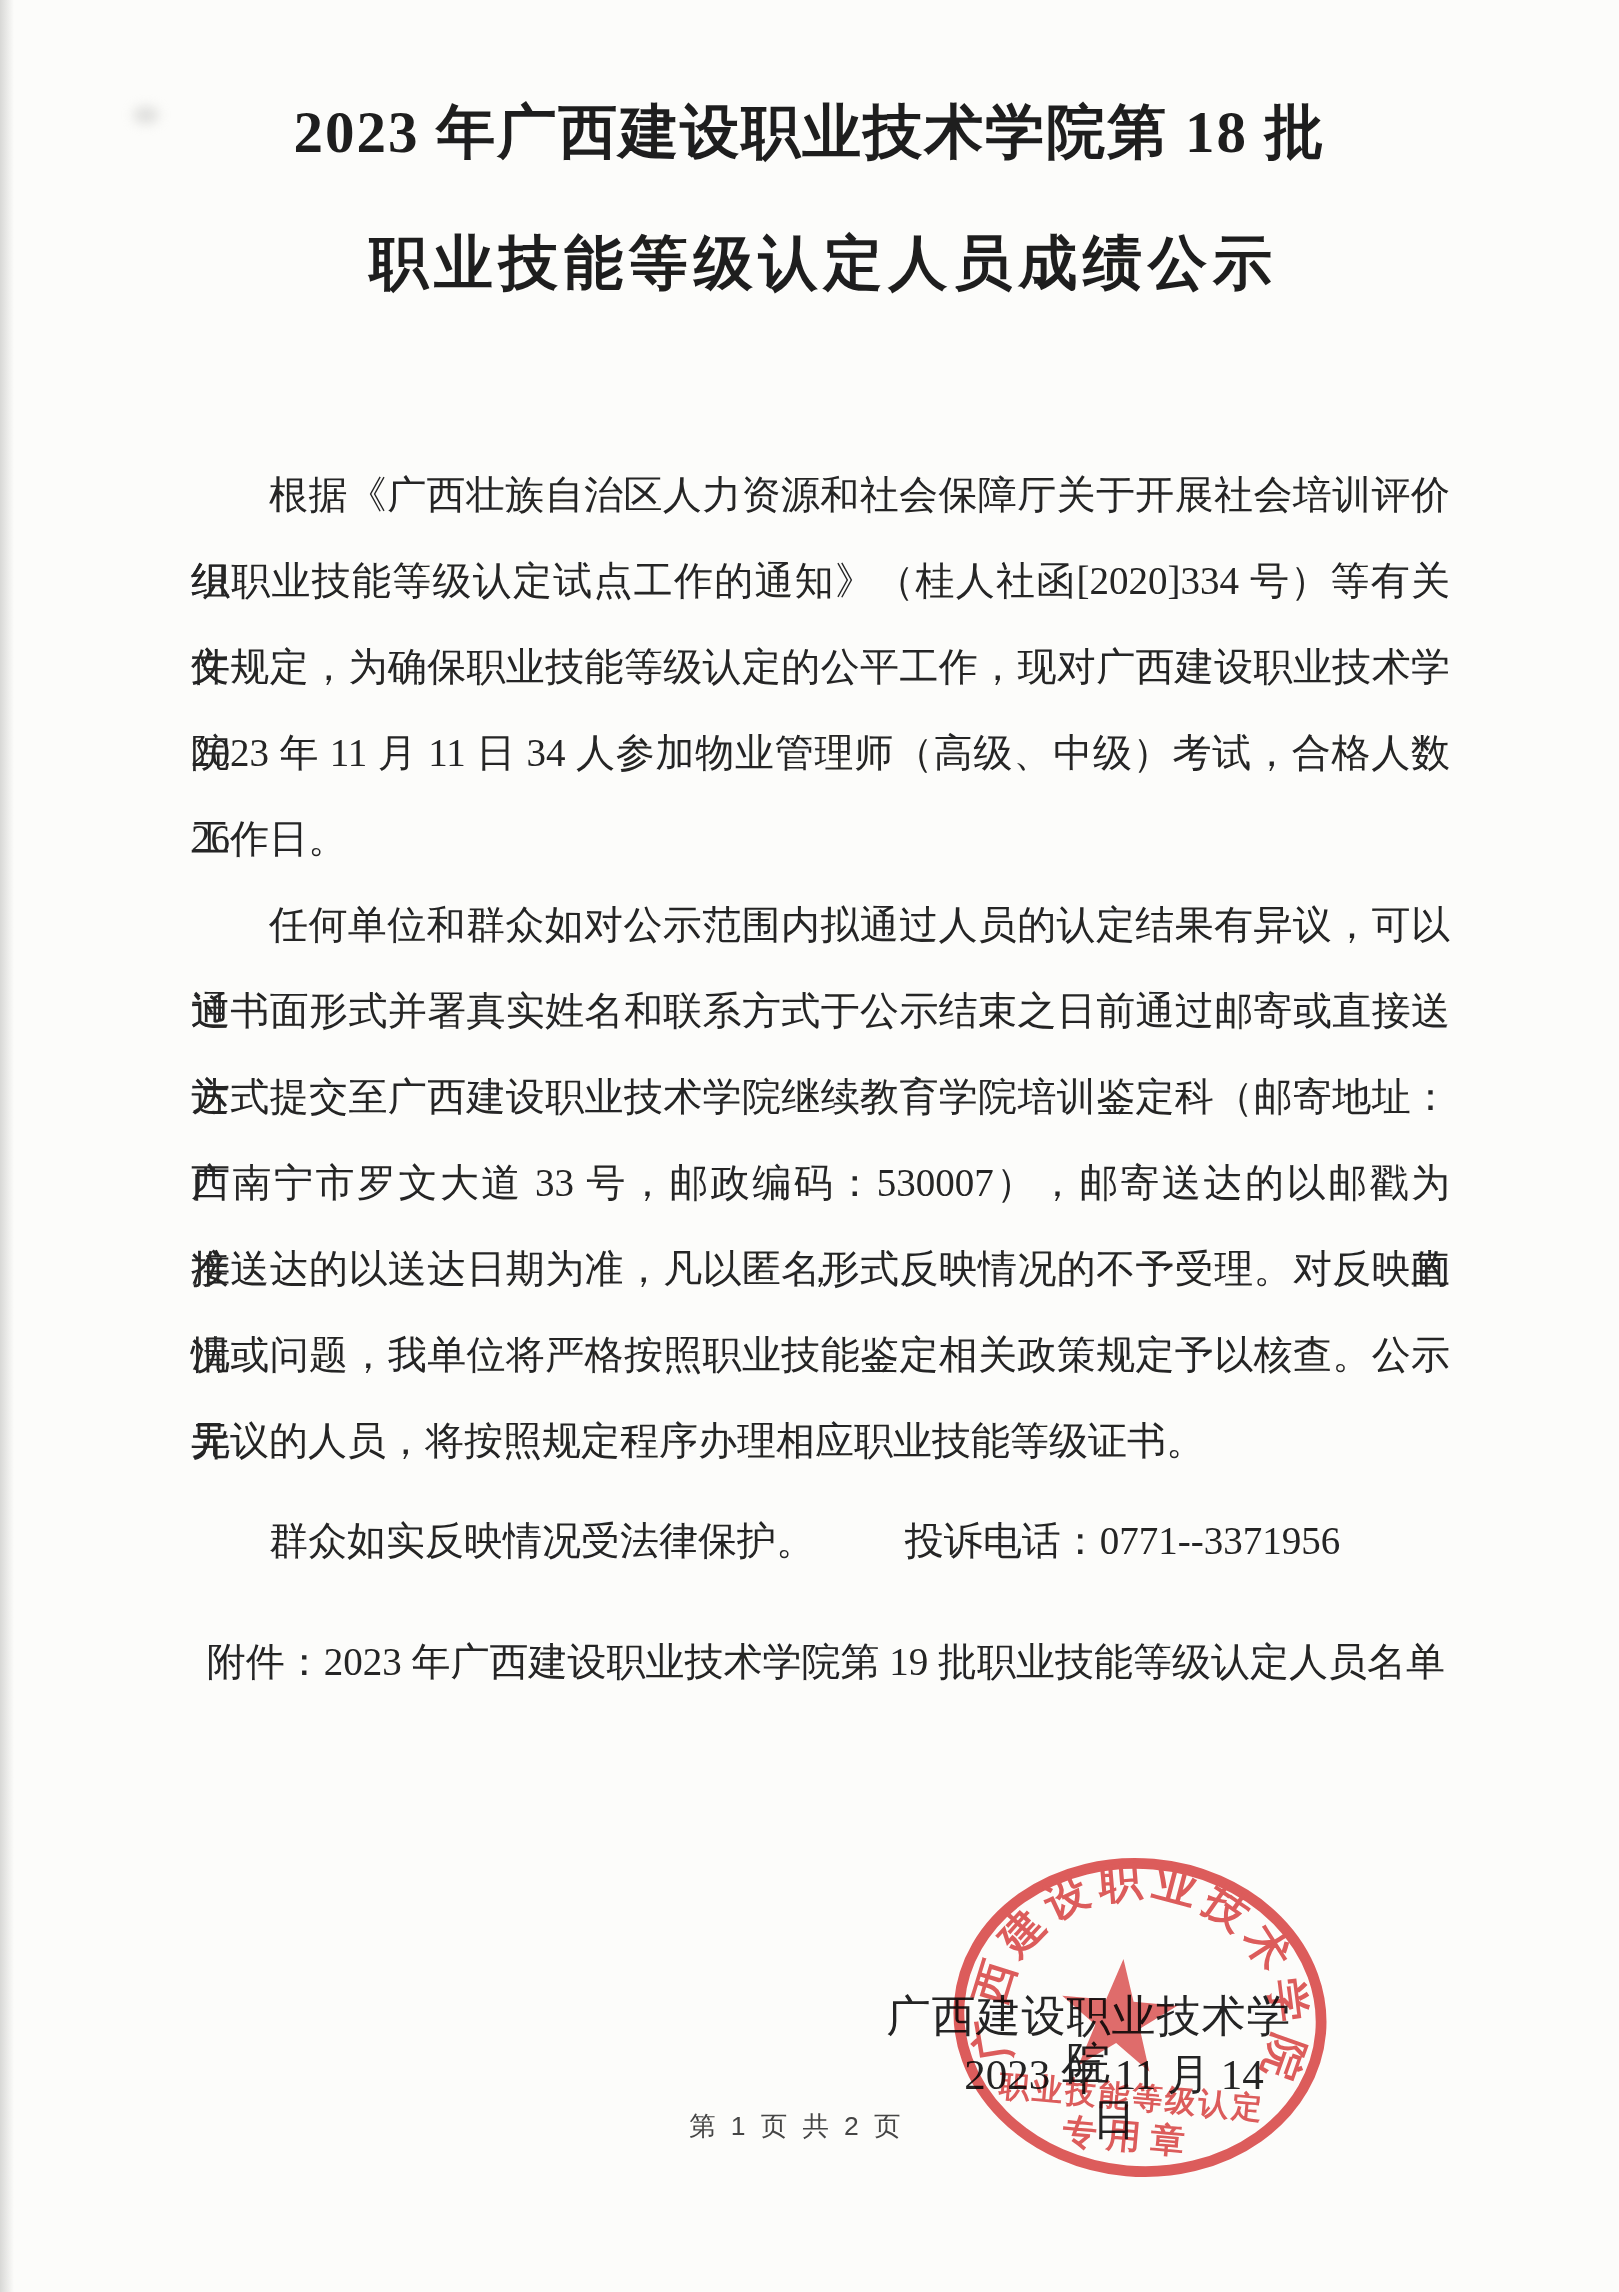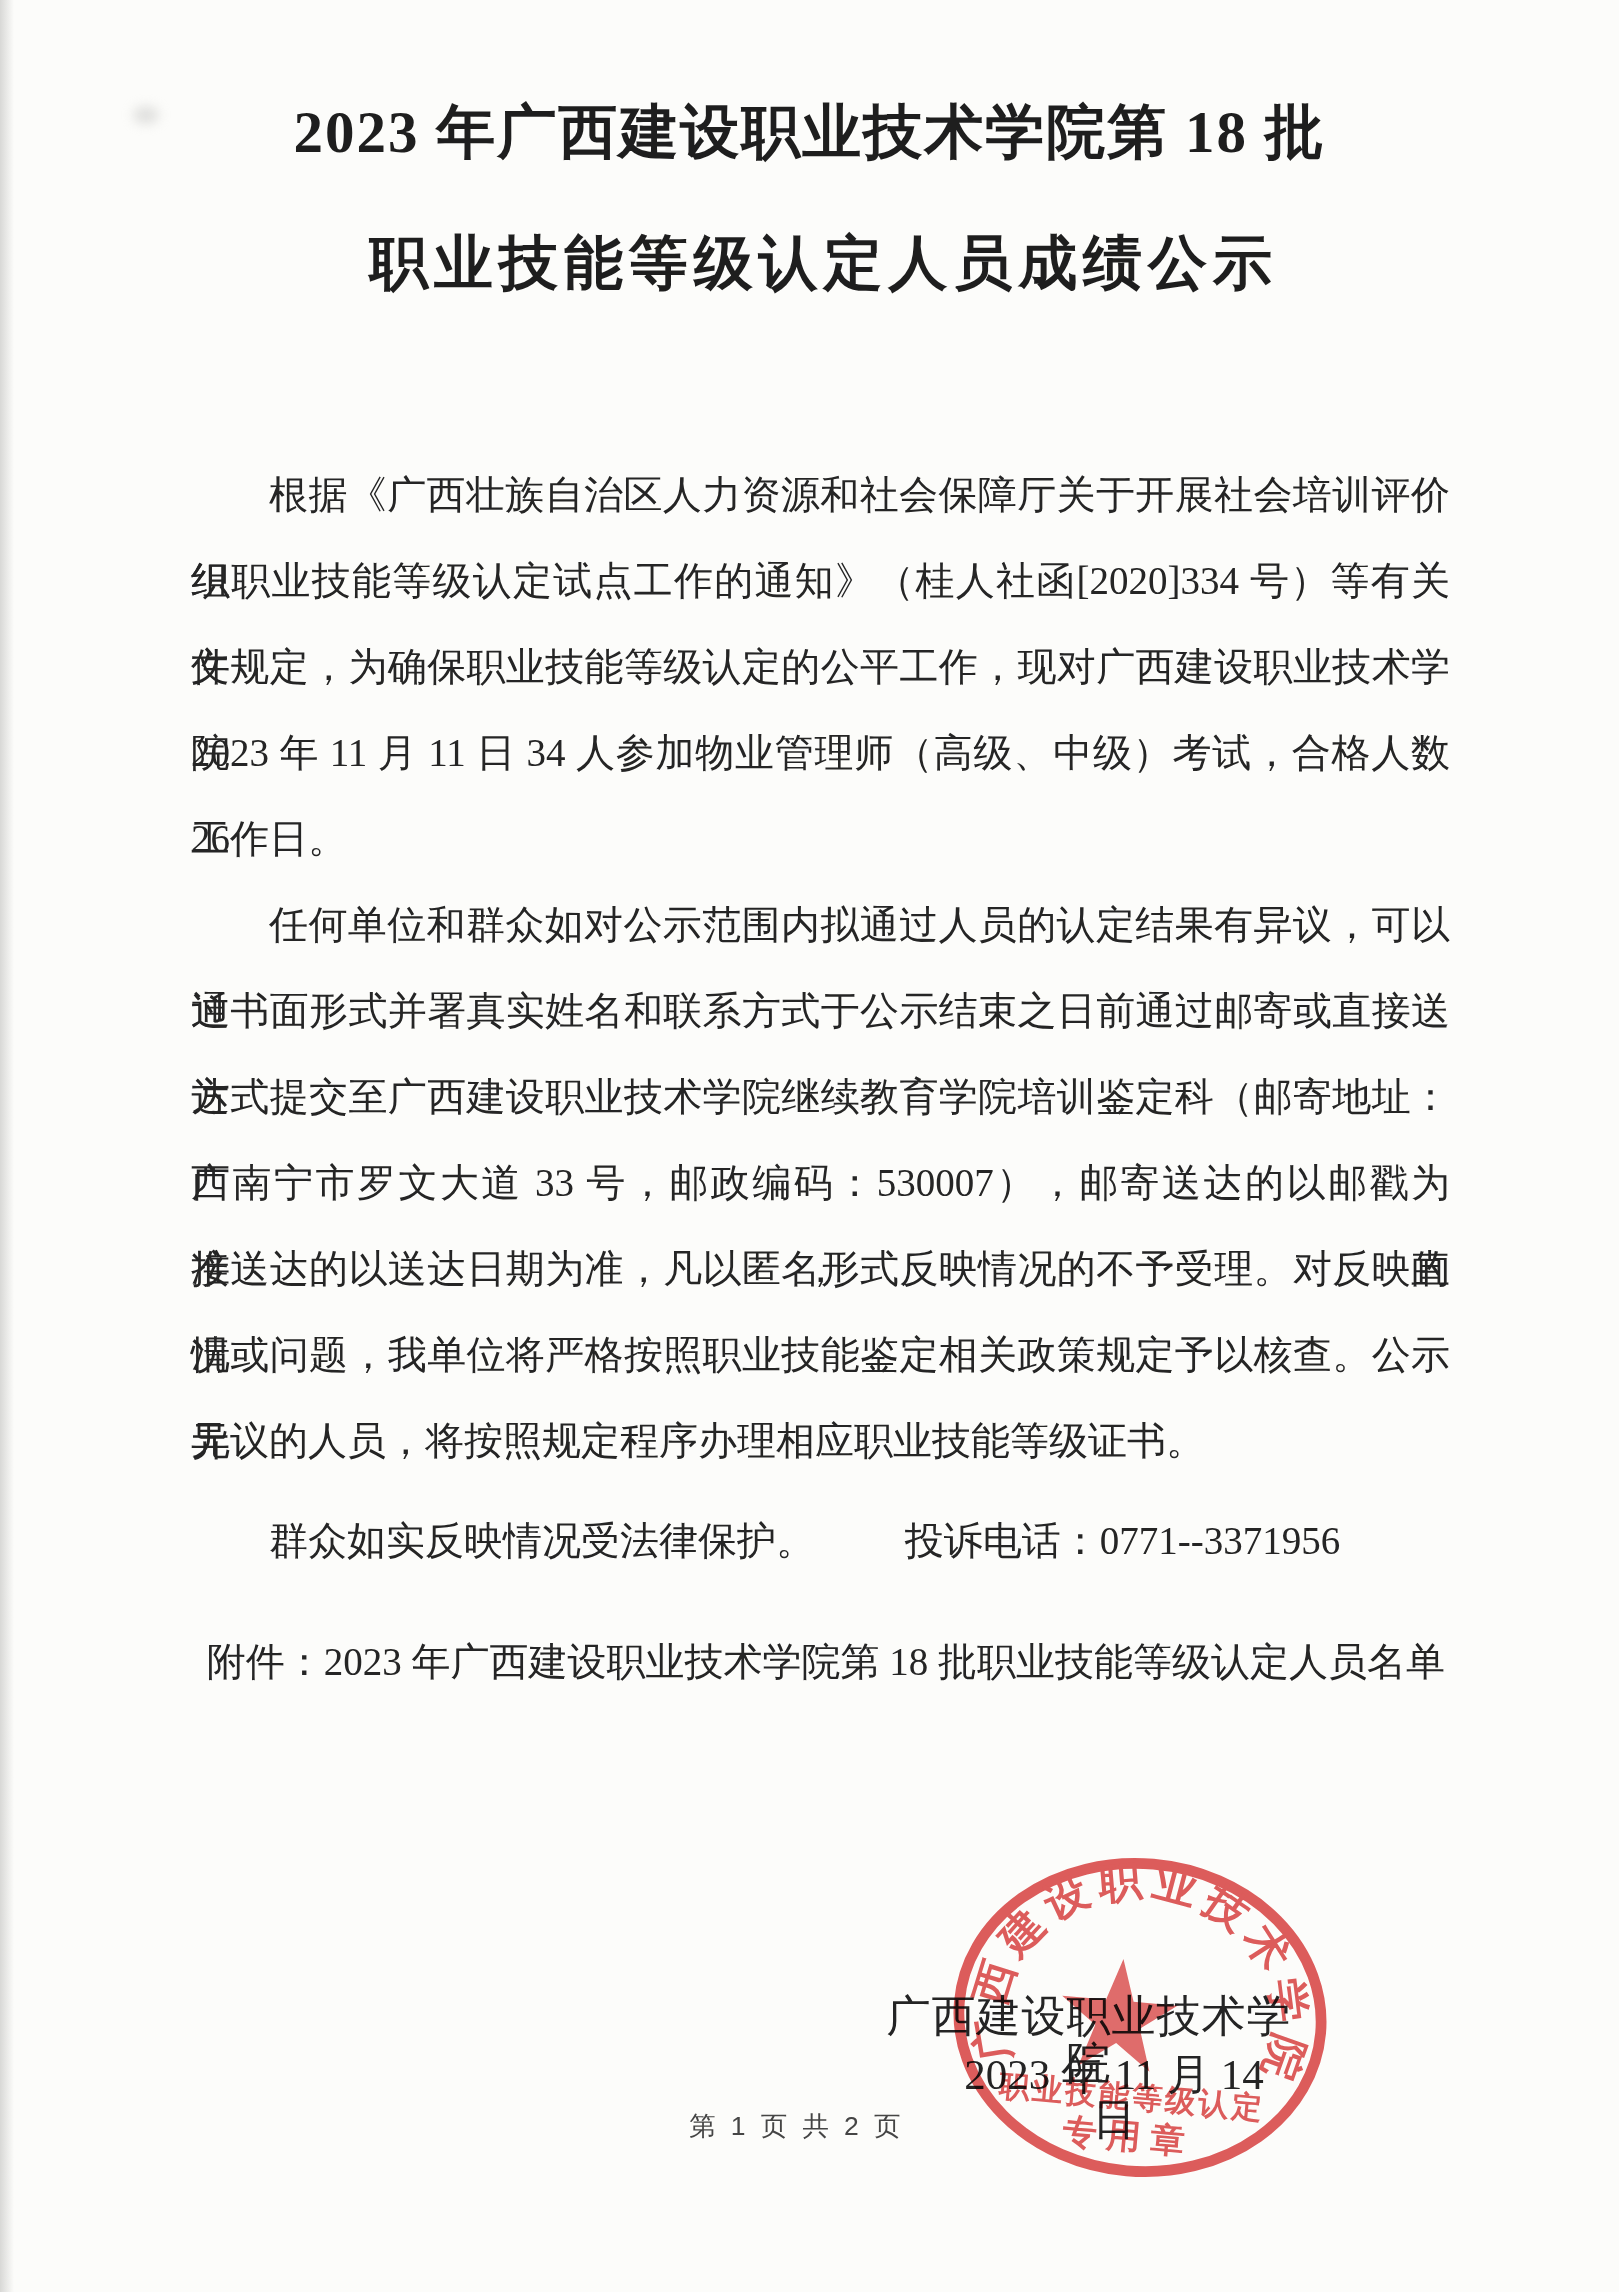--- a/index.html
+++ b/index.html
@@ -93,21 +93,21 @@
         <div class="bline just">接送达的以送达日期为准，凡以匿名形式反映情况的不予受理。对反映的情</div>
         <div class="bline just">况或问题，我单位将严格按照职业技能鉴定相关政策规定予以核查。公示无</div>
         <div class="bline">异议的人员，将按照规定程序办理相应职业技能等级证书。</div>
       </div>
 
     <div class="legal-line">
       <span>群众如实反映情况受法律保护。</span>
       <span class="phone">投诉电话：0771--3371956</span>
     </div>
 
-    <div class="attach-line">附件：2023 年广西建设职业技术学院第 18 批职业技能等级认定人员名单</div>
+    <div class="attach-line">附件：2023 年广西建设职业技术学院第 19 批职业技能等级认定人员名单</div>
   </div>
 
   <div class="sig-name">广西建设职业技术学院</div>
   <div class="sig-date">2023 年 11 月 14 日</div>
 
   <div class="footer-page">第 1 页 共 2 页</div>
 
   <svg class="seal" viewBox="0 0 400 360" xmlns="http://www.w3.org/2000/svg">
     <defs>
       <path id="rimArc" d="M 70.3 222.4 A 138 124 0 1 1 329.7 222.4" fill="none"></path>

